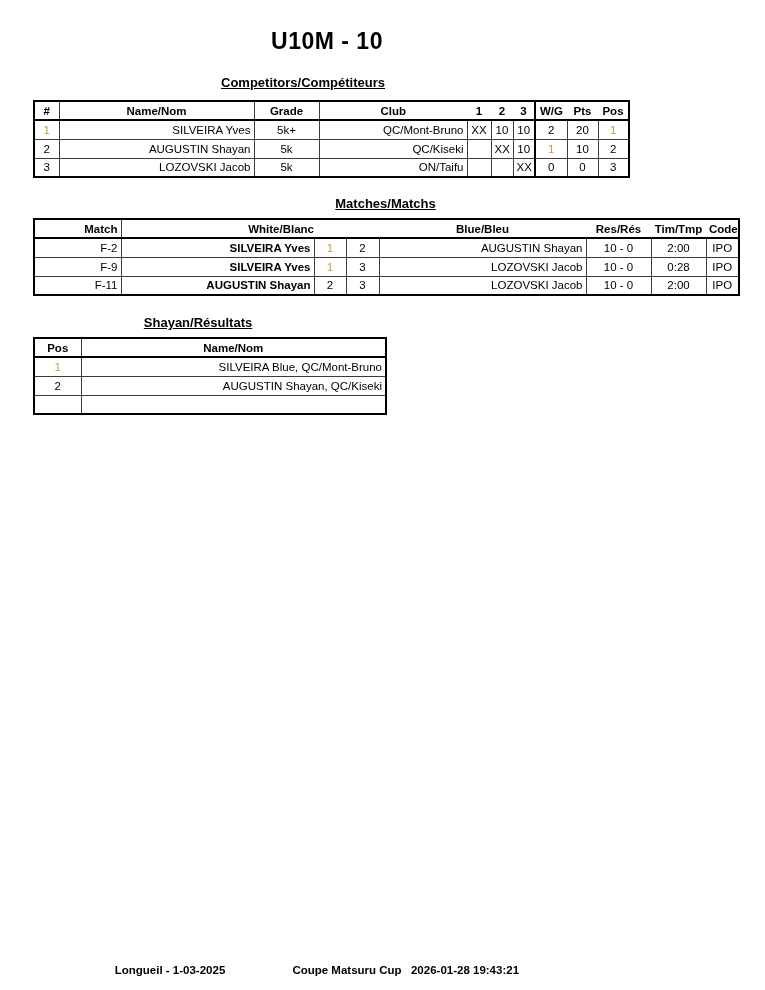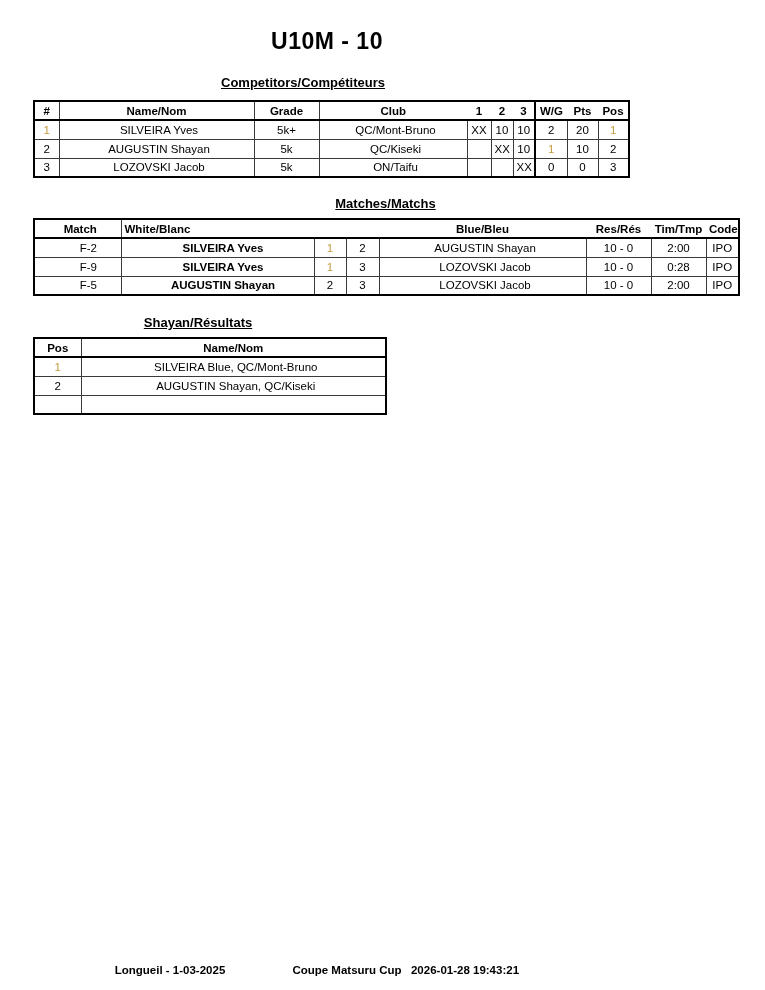--- a/index.html
+++ b/index.html
@@ -39,31 +39,31 @@
     padding: 0 3px;
     overflow: hidden;
     white-space: nowrap;
     font-weight: normal;
     vertical-align: middle;
   }
   th { font-weight: bold; border-bottom: 2px solid #000; }
   td { border: 1px solid #3a3a3a; }
 
   .c { text-align: center; }
-  .l { text-align: center; }
+  .l { text-align: right; }
   .pl8  { padding-left: 8px; }
   .pl12 { padding-left: 24px; }
   .pl14 { padding-left: 14px; }
 
   .hdiv { border-right: 1px solid #3a3a3a; }          
   .thick-left { border-left: 2px solid #000 !important; text-align: center; } 
   .bold { font-weight: bold; }
   .gold { color: var(--gold, #C49A3F); }
 
-  .white-hdr { padding-right: 65px; text-align: left; } 
+  .white-hdr { padding-right: 65px; text-align: right; } 
 
   .footer-item {
     position: absolute; top: 964px;
     font-size: 11.5px; font-weight: bold;
     transform: translateX(-50%);
     white-space: nowrap;
   }
   #footer-left   { left: 170px; }
   #footer-center { left: 347px; }
   #footer-right  { left: 465px; }
@@ -176,21 +176,21 @@
     <td class="l pl12">F-9</td>
     <td class="l pl14 bold">SILVEIRA Yves</td>
     <td class="c gold">1</td>
     <td class="c">3</td>
     <td class="l pl8">LOZOVSKI Jacob</td>
     <td class="c">10 - 0</td>
     <td class="c">0:28</td>
     <td class="c">IPO</td>
   </tr>
   <tr>
-    <td class="l pl12">F-5</td>
+    <td class="l pl12">F-11</td>
     <td class="l pl14 bold">AUGUSTIN Shayan</td>
     <td class="c">2</td>
     <td class="c">3</td>
     <td class="l pl8">LOZOVSKI Jacob</td>
     <td class="c">10 - 0</td>
     <td class="c">2:00</td>
     <td class="c">IPO</td>
   </tr>
 </tbody>
   </table>

